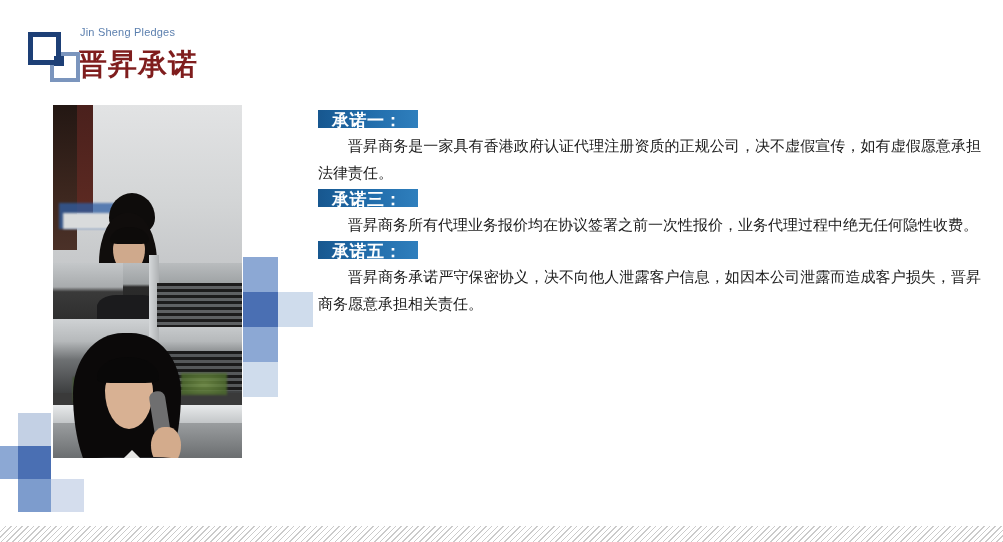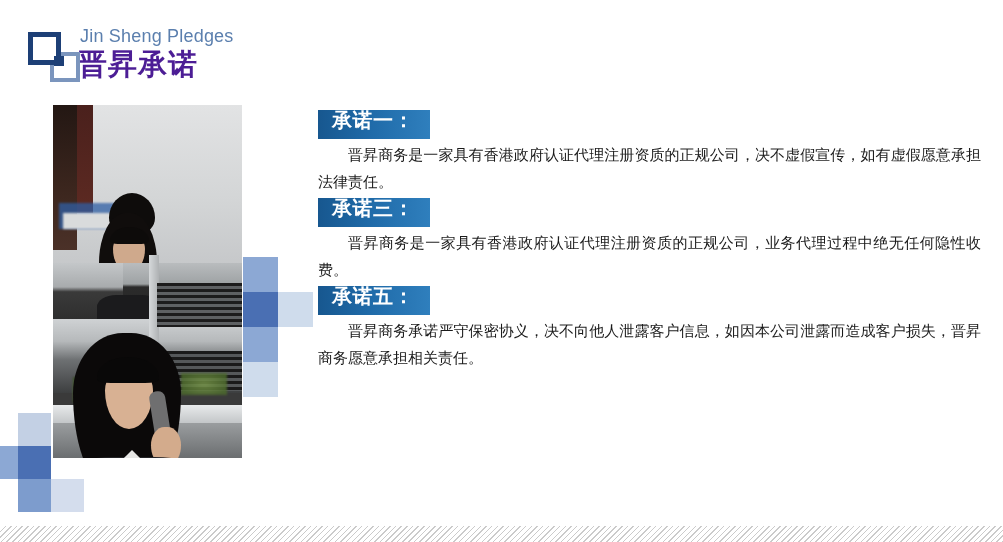--- a/index.html
+++ b/index.html
@@ -59,33 +59,33 @@
     width: 10px;
     height: 10px;
     background: #1d3f76;
     z-index: 3;
   }
   #logo-title-en {
     position: absolute;
     left: 52px;
     top: 0px;
     font-family: "Liberation Sans", "DejaVu Sans", sans-serif;
-    font-size: 18px;
+    font-size: 11px;
     color: #5b7fae;
     letter-spacing: 0.2px;
     white-space: nowrap;
   }
   #logo-title-cn {
     position: absolute;
     left: 50px;
     top: 19px;
     font-family: "DejaVu Sans", "Liberation Sans", sans-serif;
     font-size: 29px;
     font-weight: bold;
-    color: #4c1d95;
+    color: #7f1d1d;
     letter-spacing: 1px;
     white-space: nowrap;
   }
 
   
   #photo-frame {
     position: absolute;
     left: 53px;
     top: 105px;
     width: 189px;
@@ -255,23 +255,23 @@
     width: 663px;
   }
   .pledge-block {
     margin-bottom: 1px;
   }
   .pledge-badge {
     display: inline-block;
     background: linear-gradient(90deg, #17578f 0%, #1f6aa8 45%, #2f7fbd 100%);
     color: #ffffff;
     font-family: "DejaVu Sans", "Liberation Sans", sans-serif;
-    font-size: 20px;
+    font-size: 17px;
     font-weight: bold;
-    padding: 2px 16px 11px 14px;
+    padding: 2px 16px 0 14px;
     line-height: 16px;
     letter-spacing: 0.5px;
     min-width: 58px;
   }
   .pledge-body {
     font-family: "DejaVu Serif", "Liberation Serif", serif;
     font-size: 15px;
     line-height: 27px;
     color: #1a1a1a;
     text-indent: 2em;
@@ -352,21 +352,21 @@
 <div id="content">
 
   <div class="pledge-block">
     <div class="pledge-badge">承诺一：</div>
     <p class="pledge-body">晋昇商务是一家具有香港政府认证代理注册资质的正规公司，决不虚假宣传，如有虚假愿意承担法律责任。</p>
   </div>
 
 
   <div class="pledge-block">
     <div class="pledge-badge">承诺三：</div>
-    <p class="pledge-body">晋昇商务是一家具有香港政府认证代理注册资质的正规公司，业务代理过程中绝无任何隐性收费。</p>
+    <p class="pledge-body">晋昇商务所有代理业务报价均在协议签署之前一次性报价，业务代理过程中绝无任何隐性收费。</p>
   </div>
 
 
   <div class="pledge-block">
     <div class="pledge-badge">承诺五：</div>
     <p class="pledge-body">晋昇商务承诺严守保密协义，决不向他人泄露客户信息，如因本公司泄露而造成客户损失，晋昇商务愿意承担相关责任。</p>
   </div>
 
 </div>
 

